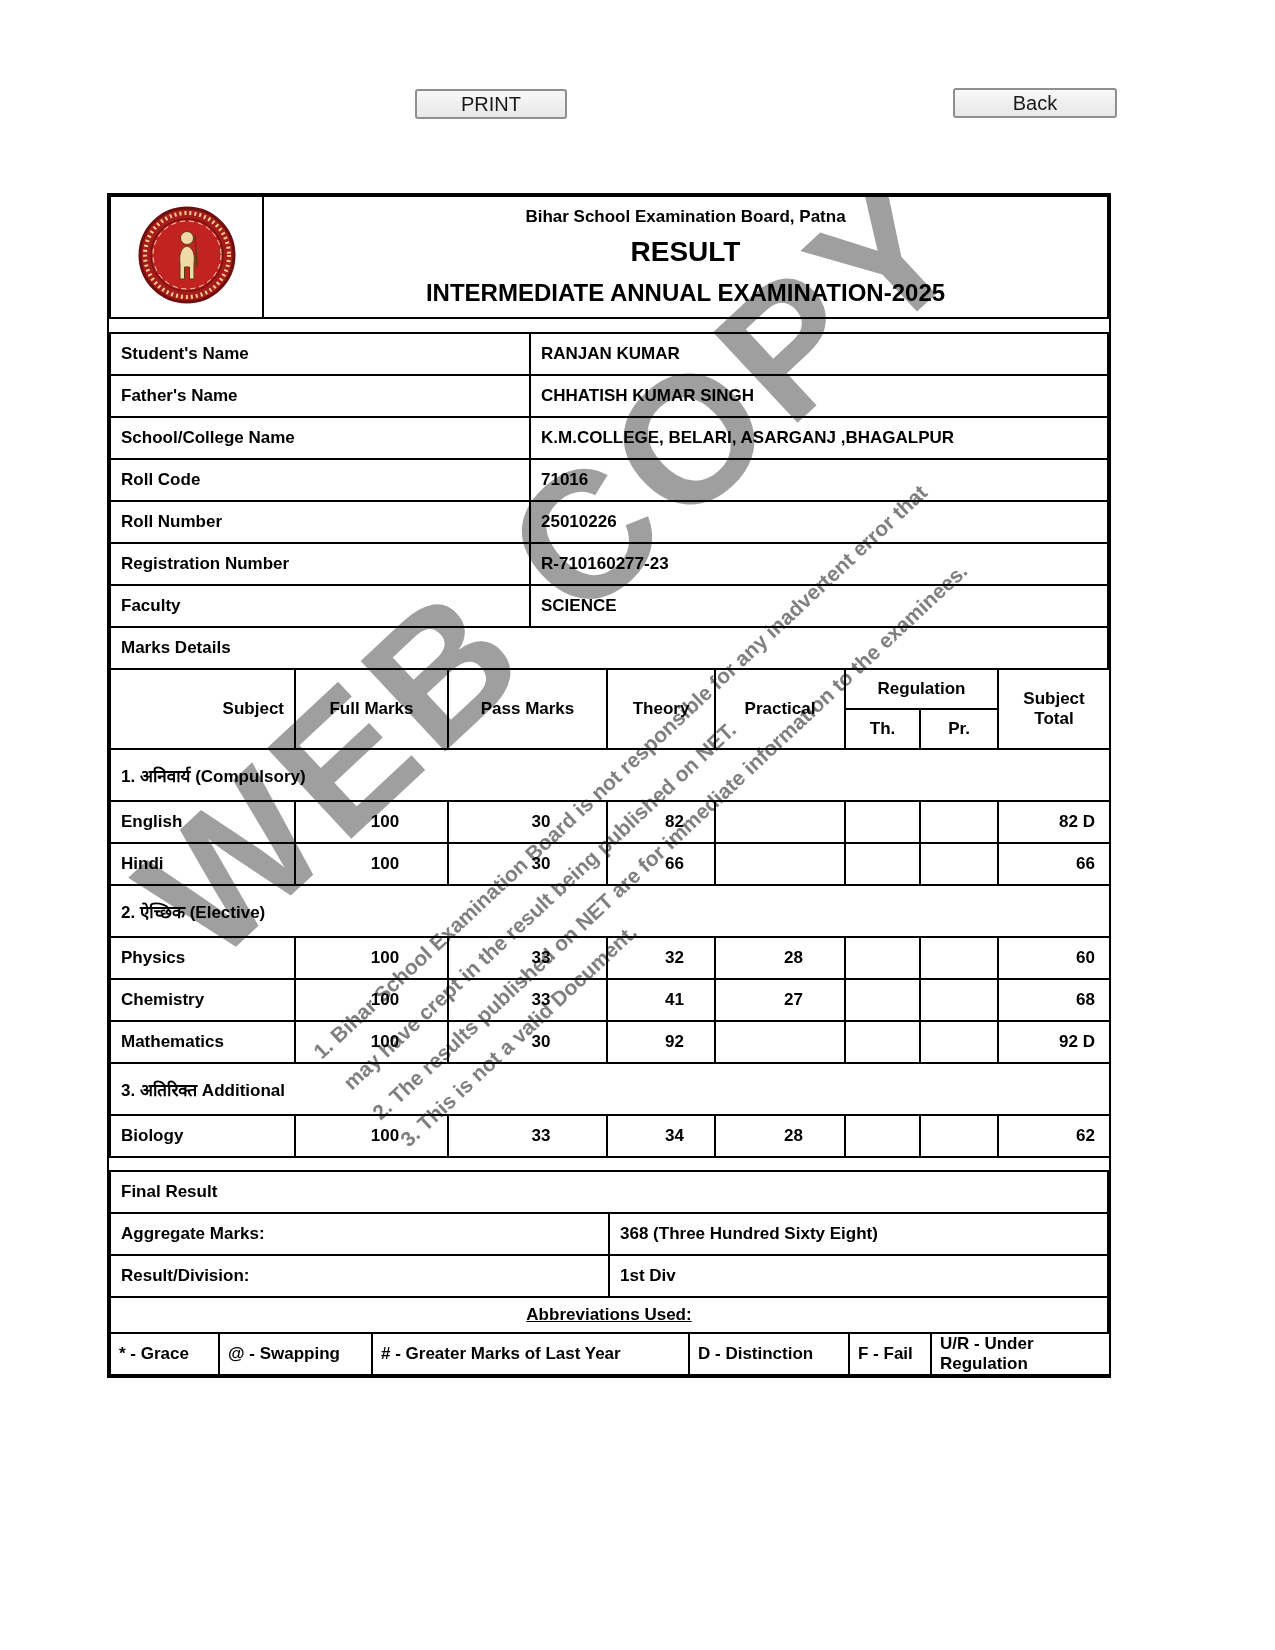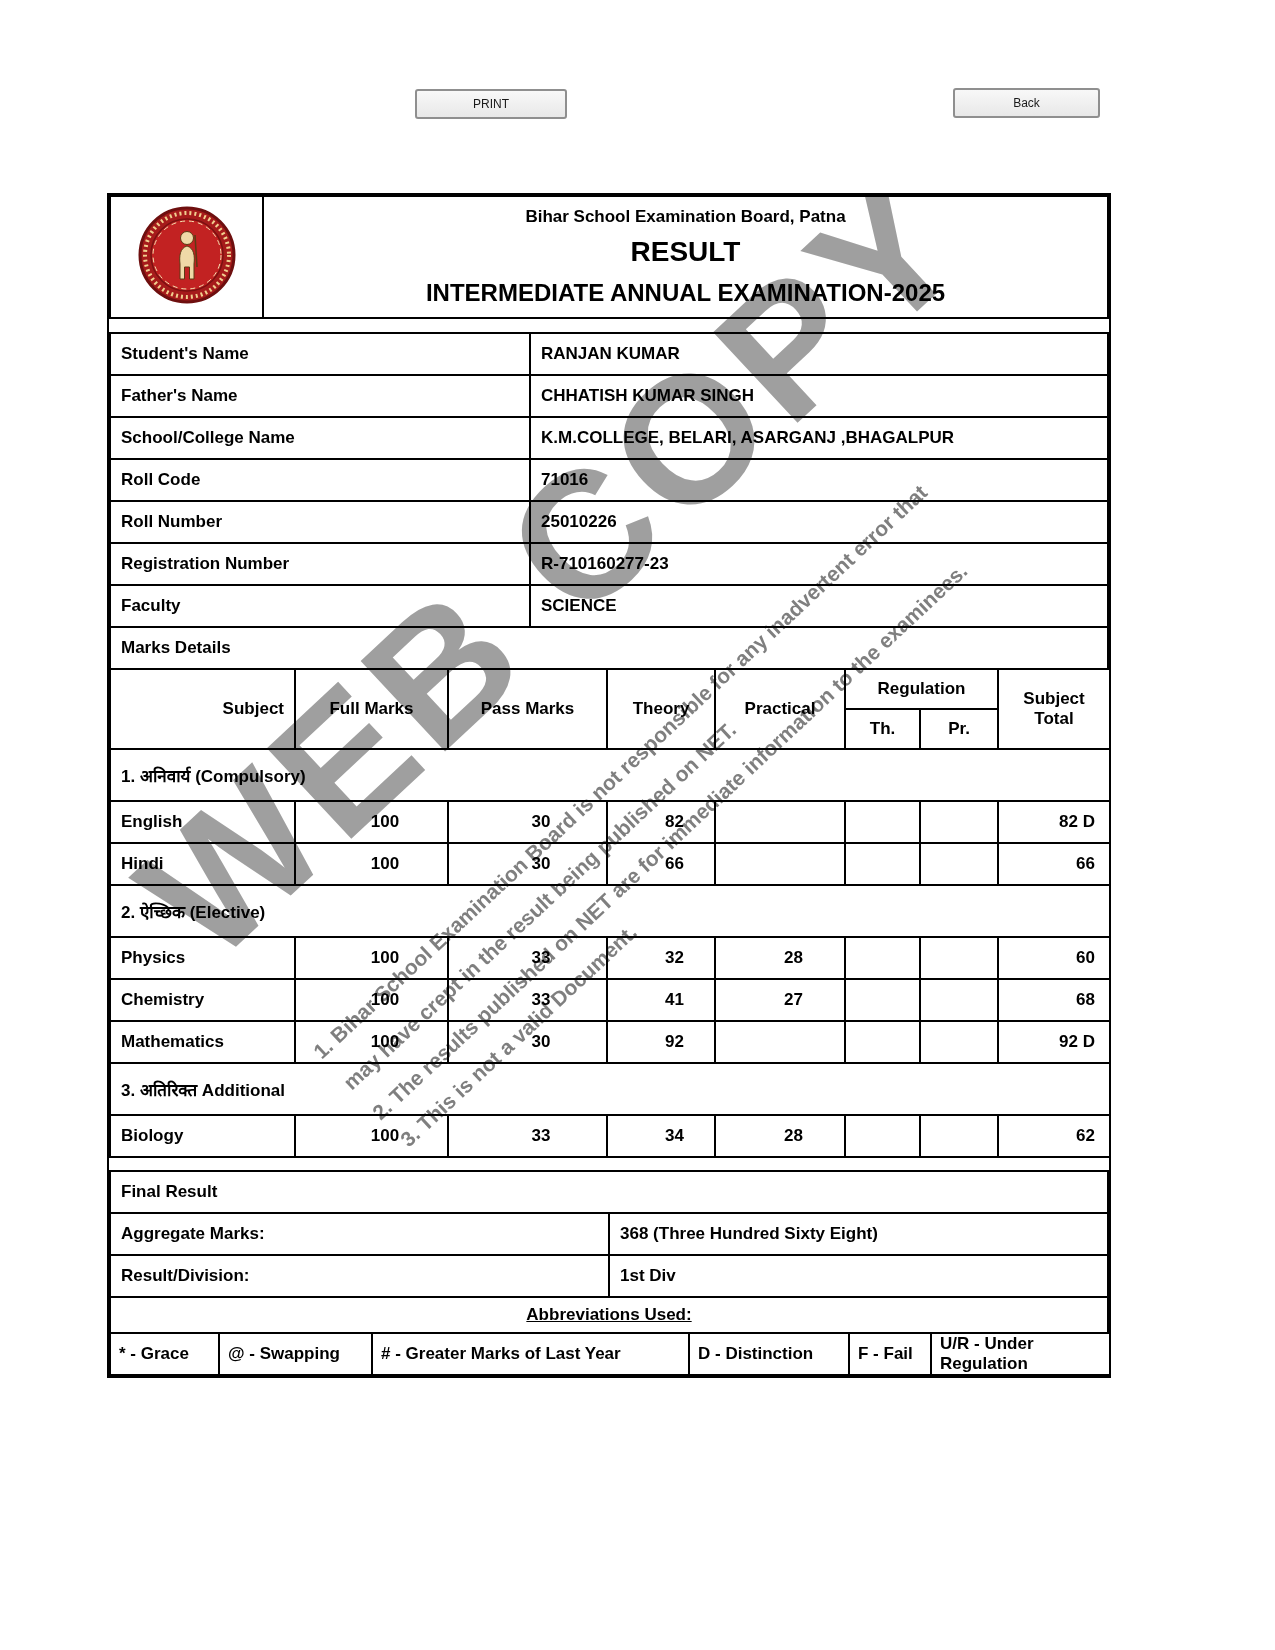--- a/index.html
+++ b/index.html
@@ -3,25 +3,25 @@
 <meta charset="utf-8">
 <style>
   html,body { margin:0; padding:0; }
   body {
     width:1275px; height:1650px; background:#ffffff; position:relative;
     font-family:"Liberation Sans", sans-serif; color:#000;
   }
   .btn {
     position:absolute; background:linear-gradient(#f8f8f8,#e8e8e8);
     border:2px solid #8f8f8f; border-radius:3px;
-    font-family:"Liberation Sans", sans-serif; font-size:12px; font-weight:400;
+    font-family:"Liberation Sans", sans-serif; font-size:20px; font-weight:400;
     color:#1a1a1a; text-align:center; cursor:pointer;
   }
   #print-btn { left:415px; top:89px; width:152px; height:30px; }
-  #back-btn  { left:953px; top:88px; width:147px; height:30px; }
+  #back-btn  { left:953px; top:88px; width:164px; height:30px; }
 
   .doc {
     position:absolute; left:107px; top:193px; width:1000px;
     border:2px solid #000; background:#fff;
   }
   .wm-layer { position:absolute; inset:0; overflow:hidden; z-index:1; pointer-events:none; }
   .wm-big {
     position:absolute; left:-107px; top:282px; width:1100px; text-align:center;
     transform:rotate(-43deg); font-size:180px; line-height:180px; font-weight:bold;
     letter-spacing:8px; white-space:nowrap; color:rgba(122,122,122,0.72);

